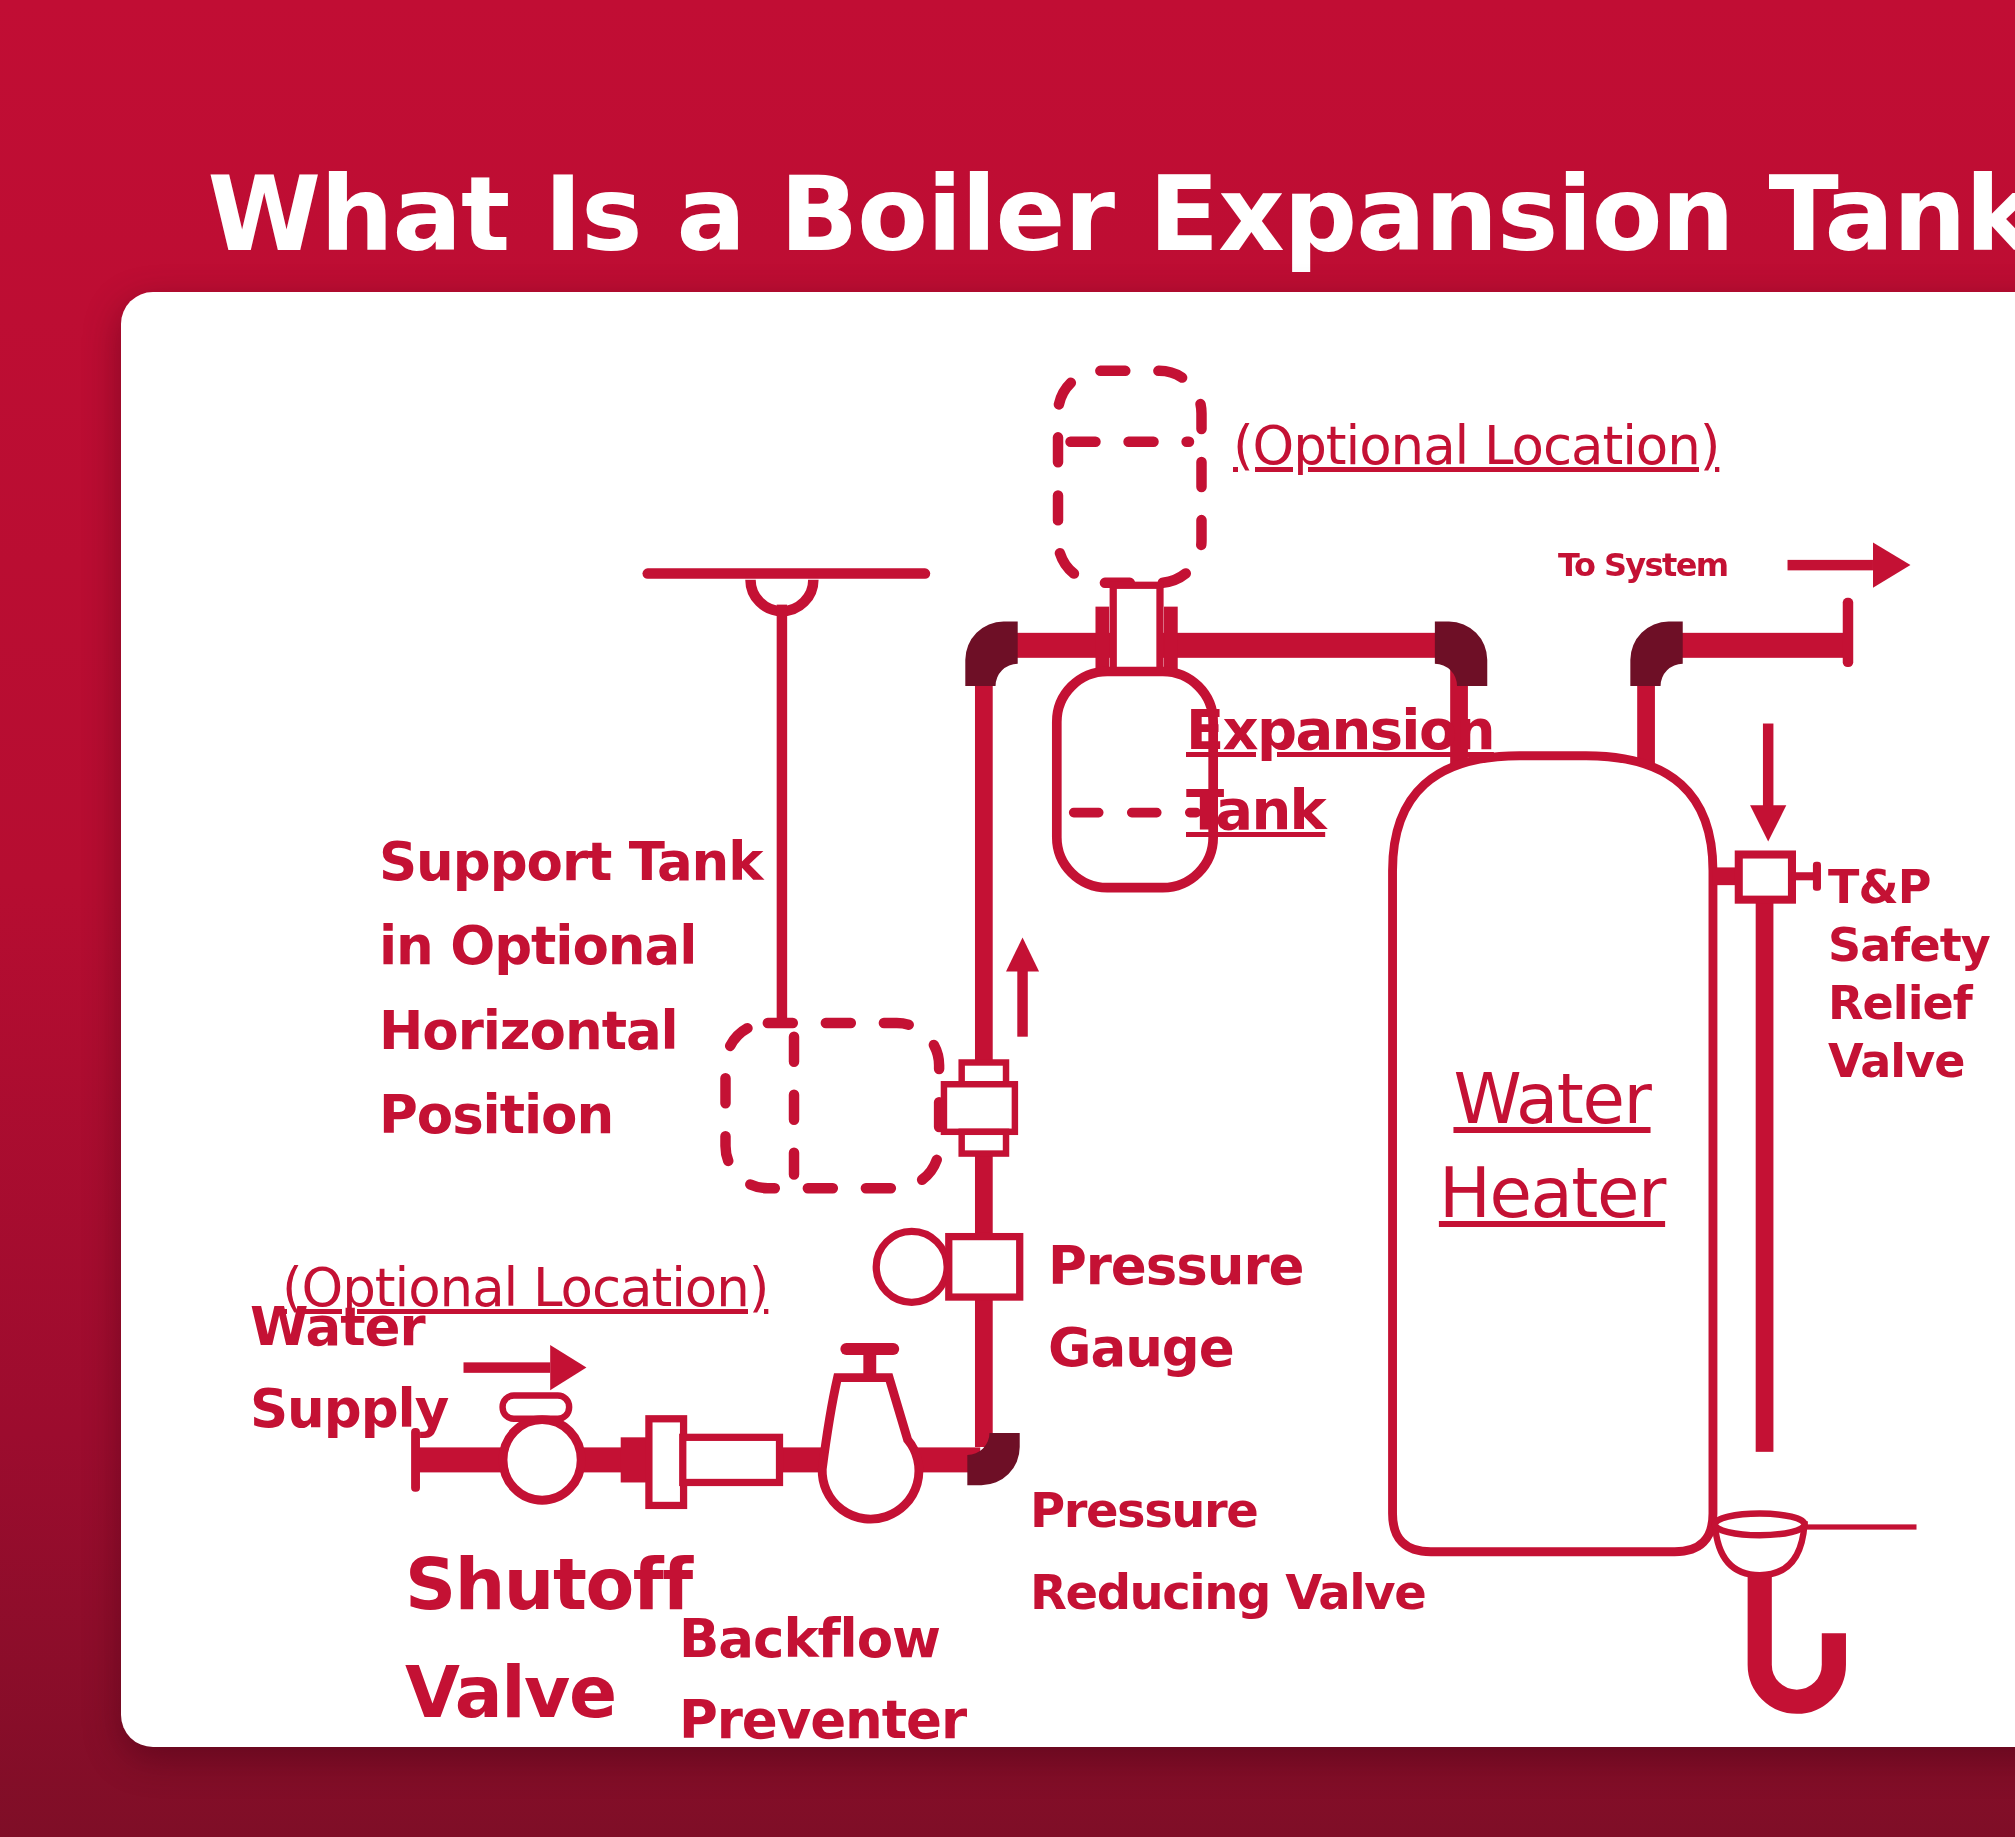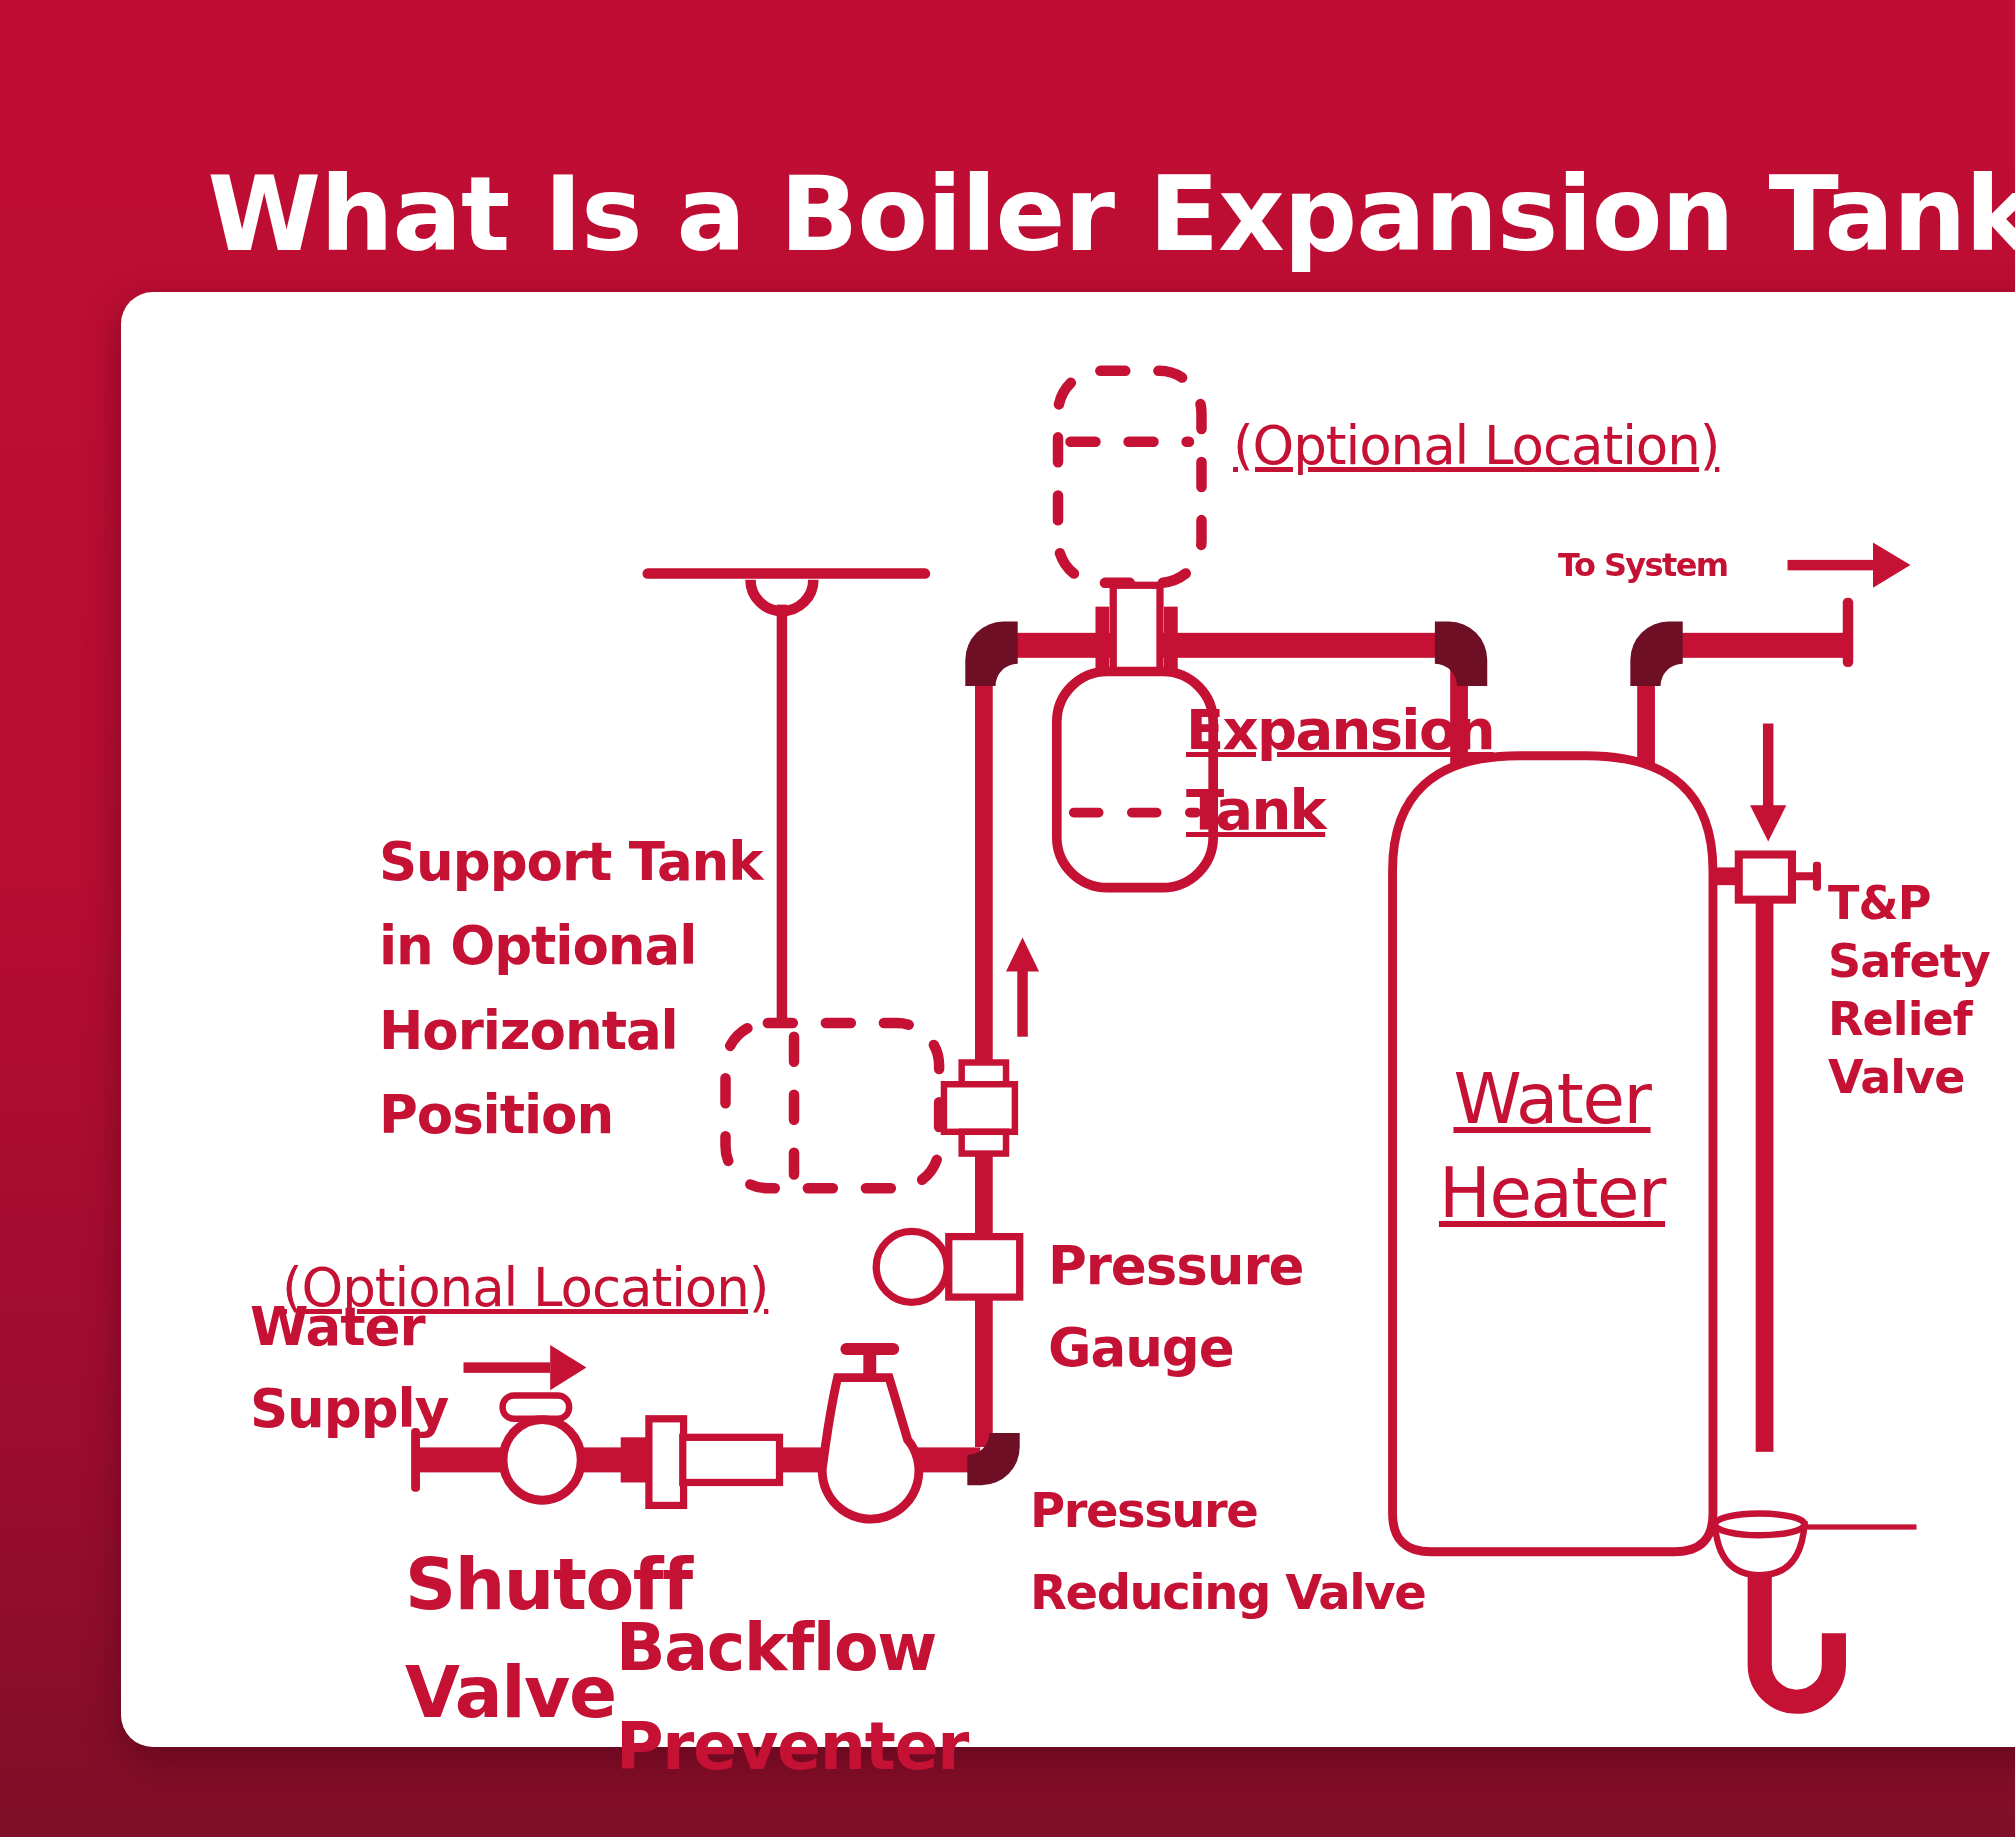--- a/index.html
+++ b/index.html
@@ -158,27 +158,27 @@
 <div class="lbl" style="left:1558px;top:541px;font-size:32px;letter-spacing:-0.05em;">To System</div>
 <div class="lbl" style="left:1186px;top:690px;font-size:56px;line-height:1.42;letter-spacing:-0.03em;text-decoration:underline;">Expansion
 Tank</div>
 <div class="lbl" style="left:379px;top:820px;font-size:53px;line-height:1.59;">Support Tank
 in Optional
 Horizontal
 Position</div>
 <div class="lbl w400" style="left:282px;top:1248px;font-size:53px;">(Optional Location)</div>
 <div class="lbl w400" style="left:1392px;top:1053px;width:320px;text-align:center;font-size:69px;line-height:1.36;">Water
 Heater</div>
-<div class="lbl" style="left:1828px;top:859px;font-size:46px;line-height:1.26;margin-top:16px;">T&amp;P
+<div class="lbl" style="left:1828px;top:859px;font-size:46px;line-height:1.26;">T&amp;P
 Safety
 Relief
 Valve</div>
 <div class="lbl" style="left:1048px;top:1225px;font-size:53px;line-height:1.54;">Pressure
 Gauge</div>
 <div class="lbl" style="left:250px;top:1286px;font-size:53px;line-height:1.54;">Water
 Supply</div>
 <div class="lbl" style="left:405px;top:1531px;font-size:71px;line-height:1.52;">Shutoff
 Valve</div>
-<div class="lbl" style="left:616px;top:1599px;font-size:65px;line-height:1.52;">Backflow
+<div class="lbl" style="left:679px;top:1599px;font-size:53px;line-height:1.52;">Backflow
 Preventer</div>
 <div class="lbl" style="left:1030px;top:1470px;font-size:48px;line-height:1.7;letter-spacing:-0.03em;">Pressure
 Reducing Valve</div>
 
 
 </body></html>

